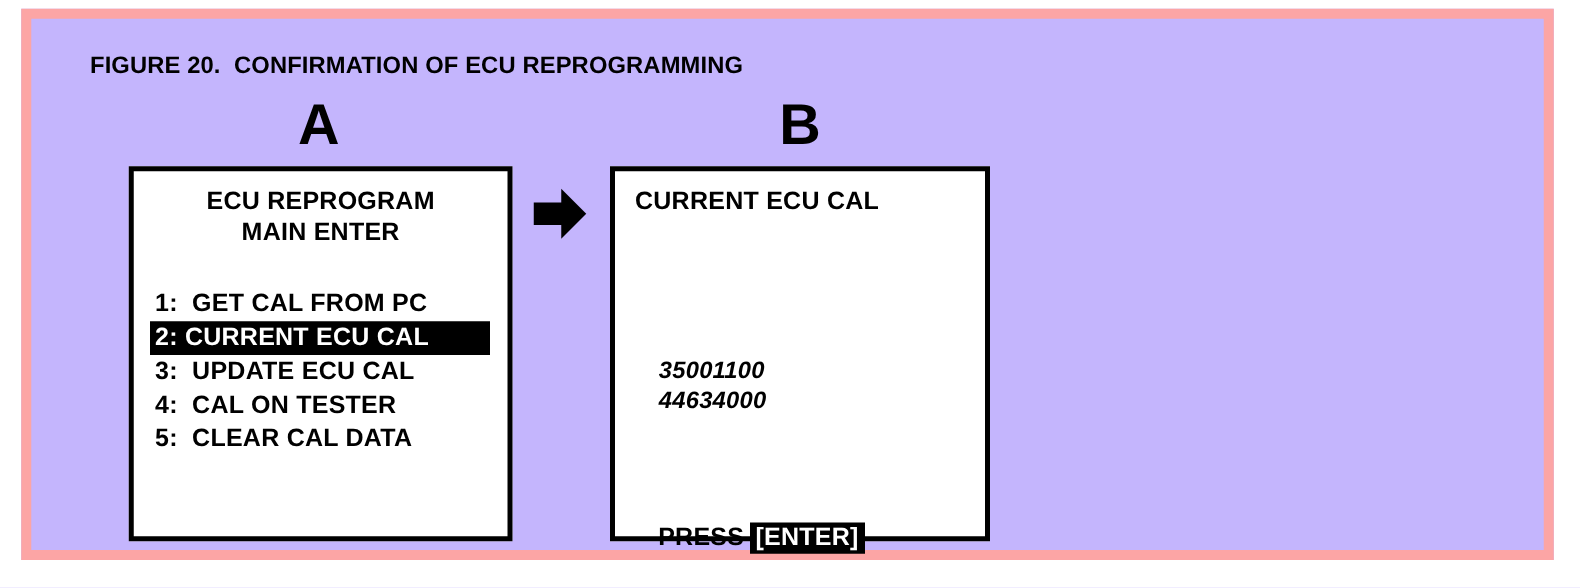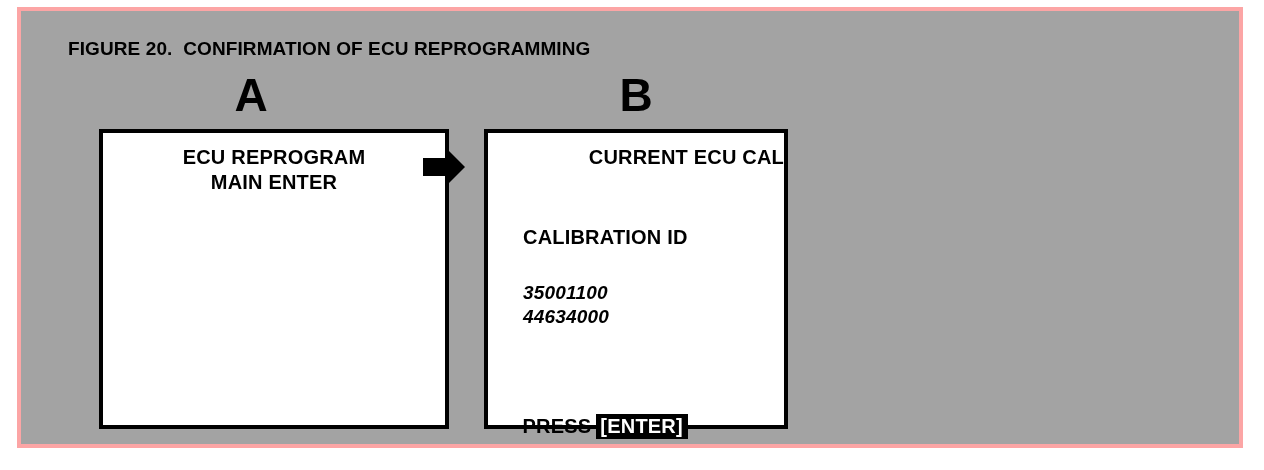--- a/index.html
+++ b/index.html
@@ -16,23 +16,23 @@
     overflow: hidden;
   }
 
   
   #figure-frame {
     position: absolute;
     left: 17px;
     top: 7px;
     width: 1226px;
     height: 441px;
-    border: 4px solid #fca5a5;
+    border: 8px solid #fca5a5;
     box-sizing: border-box;
-    background: #a3a3a3;
+    background: #c4b5fd;
   }
 
   
   #figure-title {
     position: absolute;
     left: 47px;
     top: 27px;
     font-size: 19px;
     font-weight: bold;
     letter-spacing: 0.1px;
@@ -55,21 +55,21 @@
   
   .screen-box {
     position: absolute;
     border: 4px solid #000000;
     box-sizing: border-box;
     background: #ffffff;
   }
   #screen-a {
     left: 78px;
     top: 118px;
-    width: 350px;
+    width: 307px;
     height: 300px;
   }
   #screen-b {
     left: 463px;
     top: 118px;
     width: 304px;
     height: 300px;
   }
 
   
@@ -110,24 +110,24 @@
     position: absolute;
     left: 400px;
     top: 134px;
     width: 46px;
     height: 44px;
   }
 
   
   #screen-b-heading {
     position: absolute;
-    left: 0;
+    left: 16px;
     top: 12px;
     width: 100%;
-    text-align: right;
+    text-align: left;
     font-size: 20px;
     font-weight: bold;
     line-height: 25px;
     letter-spacing: 0.2px;
   }
   #cal-id-label {
     position: absolute;
     left: 35px;
     top: 92px;
     font-size: 20px;
@@ -179,32 +179,38 @@
 
   <div class="panel-label" id="panel-label-b">B</div>
 
   <div class="screen-box" id="screen-a">
 
     <div id="screen-a-heading">
       <div>ECU REPROGRAM</div>
       <div>MAIN ENTER</div>
     </div>
 
+    <div id="menu-list">
+      <div class="menu-item">1:  GET CAL FROM PC</div>
+      <div class="menu-item selected">2: CURRENT ECU CAL</div>
+      <div class="menu-item">3:  UPDATE ECU CAL</div>
+      <div class="menu-item">4:  CAL ON TESTER</div>
+      <div class="menu-item">5:  CLEAR CAL DATA</div>
+    </div>
 
   </div>
 
   <svg id="flow-arrow" viewBox="0 0 46 44">
     <polygon points="2,13 24,13 24,2 44,22 24,42 24,31 2,31" fill="#000000"></polygon>
   </svg>
 
   <div class="screen-box" id="screen-b">
 
     <div id="screen-b-heading">CURRENT ECU CAL</div>
 
-    <div id="cal-id-label">CALIBRATION ID</div>
 
     <div id="cal-id-values">
       <div class="cal-id-value">35001100</div>
       <div class="cal-id-value">44634000</div>
     </div>
 
     <div id="press-enter-row">
       <span id="press-enter-label">PRESS</span><span id="press-enter-key">[ENTER]</span>
     </div>
 

